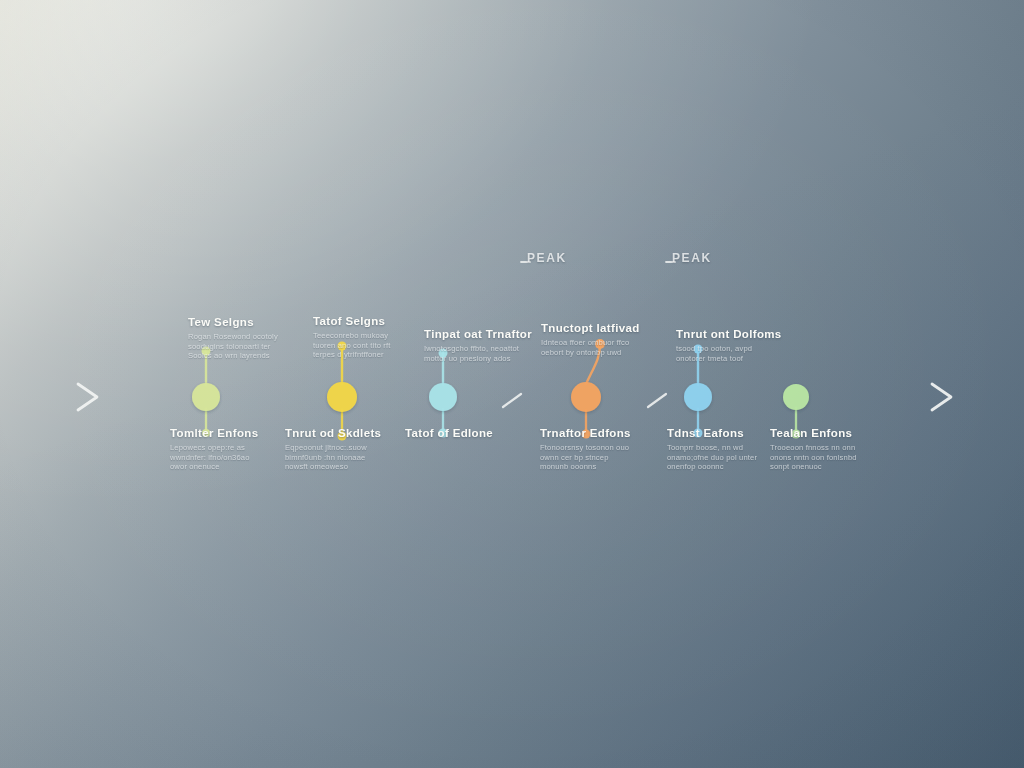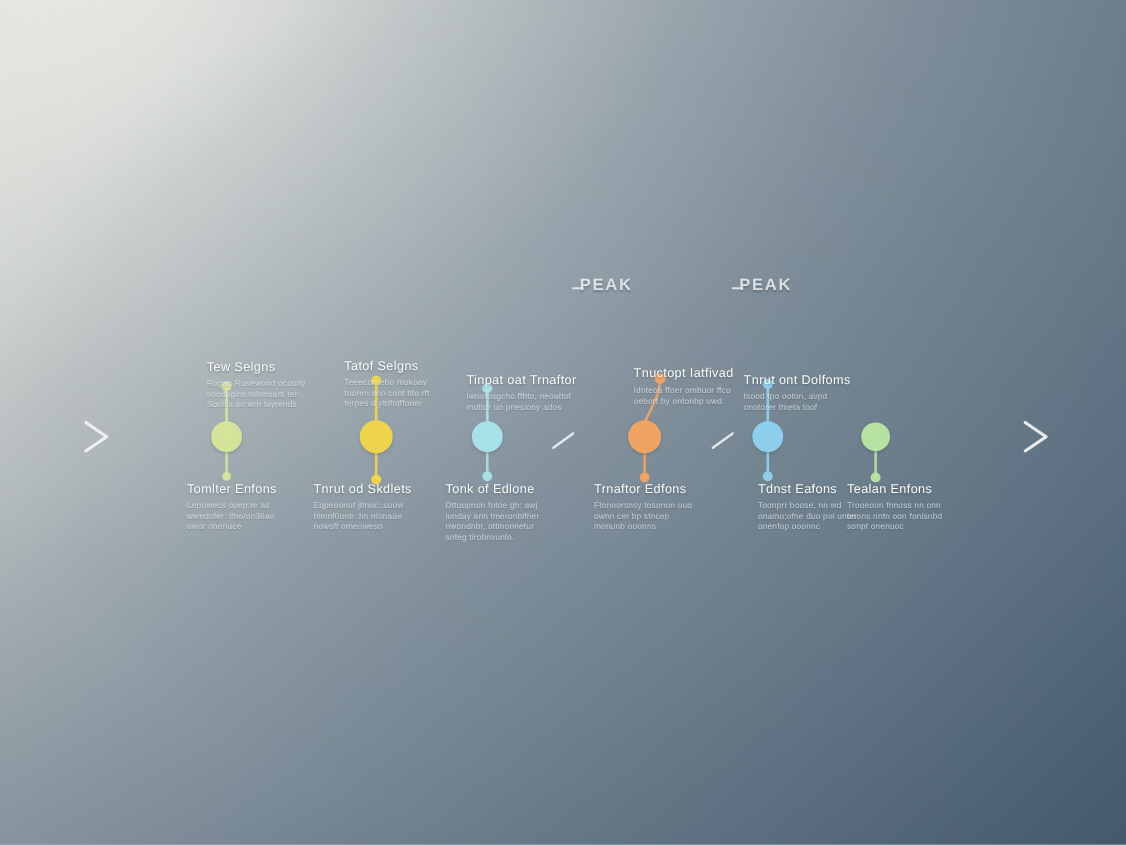--- a/index.html
+++ b/index.html
@@ -72,43 +72,43 @@
     height: 768px;
   }
 
   
   .label-block {
     position: absolute;
     
     filter: blur(0.45px);
   }
   .label-title {
-    margin: 12px 0 4px 0;
-    font-family: "Liberation Sans", sans-serif;
-    font-weight: normal;
+    margin: 0 0 4px 0;
+    font-family: "Liberation Sans", sans-serif;
+    font-weight: bold;
     font-size: 11.5px;
     letter-spacing: 0.35px;
     color: #fbfbf7;
     text-shadow: 0 1px 2px rgba(40,55,70,0.40);
     white-space: nowrap;
   }
   .label-body {
     margin: 0;
     font-family: "Liberation Sans", sans-serif;
     font-size: 7.6px;
     line-height: 9.6px;
     letter-spacing: 0.15px;
     color: rgba(240,243,244,0.68);
     text-shadow: 0 1px 1px rgba(40,55,70,0.28);
     max-width: 96px;
   }
   .guide-label {
     position: absolute;
     font-family: "Liberation Sans", sans-serif;
-    font-size: 15px;
+    font-size: 12px;
     font-weight: bold;
     letter-spacing: 1.6px;
     color: rgba(246,248,248,0.80);
     text-shadow: 0 1px 2px rgba(40,55,70,0.35);
     filter: blur(0.4px);
     white-space: nowrap;
   }
 </style>
 </head>
 <body>
@@ -199,36 +199,35 @@
       </div>
       <div class="label-block" style="left: 285px; top: 427px;">
         <p class="label-title">Tnrut od Skdlets</p>
         <p class="label-body">Eqpeoonut jltnoc:.suow<br>bimnf0unb :hn nlonaae<br>nowsft omeoweso</p>
       </div>
       <div class="label-block" style="left: 424px; top: 328px;">
         <p class="label-title">Tinpat oat Trnaftor</p>
         <p class="label-body">Iwnotosgcho ffbto, neoattot<br>mottor uo pnesiony ados</p>
       </div>
       <div class="label-block" style="left: 405px; top: 427px;">
-        <p class="label-title">Tonk of Edlone</p>
-        <p class="label-body">Dttuopnon fotoe gh: awj<br>ionday ann tmeronbifner<br>nwondnbr, ottinonnetur<br>snteg tirobnvunlo.</p>
-      </div>
-      <div class="label-block" style="left: 576px; top: 322px;">
+        <p class="label-title">Tatof of Edlone</p>
+      </div>
+      <div class="label-block" style="left: 541px; top: 322px;">
         <p class="label-title">Tnuctopt Iatfivad</p>
         <p class="label-body">Idnteoa ffoer ombuor ffco<br>oebort by ontonbp uwd</p>
       </div>
       <div class="label-block" style="left: 540px; top: 427px;">
         <p class="label-title">Trnaftor Edfons</p>
         <p class="label-body">Ftonoorsnsy tosonon ouo<br>ownn cer bp stncep<br>monunb ooonns</p>
       </div>
       <div class="label-block" style="left: 676px; top: 328px;">
         <p class="label-title">Tnrut ont Dolfoms</p>
         <p class="label-body">tsood tpo ooton, avpd<br>onotorer tmeta toof</p>
       </div>
-      <div class="label-block" style="left: 689px; top: 427px;">
+      <div class="label-block" style="left: 667px; top: 427px;">
         <p class="label-title">Tdnst Eafons</p>
         <p class="label-body">Toonprr boose, nn wd<br>onamo;ofne duo pol unter<br>onenfop ooonnc</p>
       </div>
       <div class="label-block" style="left: 770px; top: 427px;">
         <p class="label-title">Tealan Enfons</p>
         <p class="label-body">Trooeoon fnnoss nn onn<br>onons nntn oon fonlsnbd<br>sonpt onenuoc</p>
       </div>
     </div>
 
 </div>

